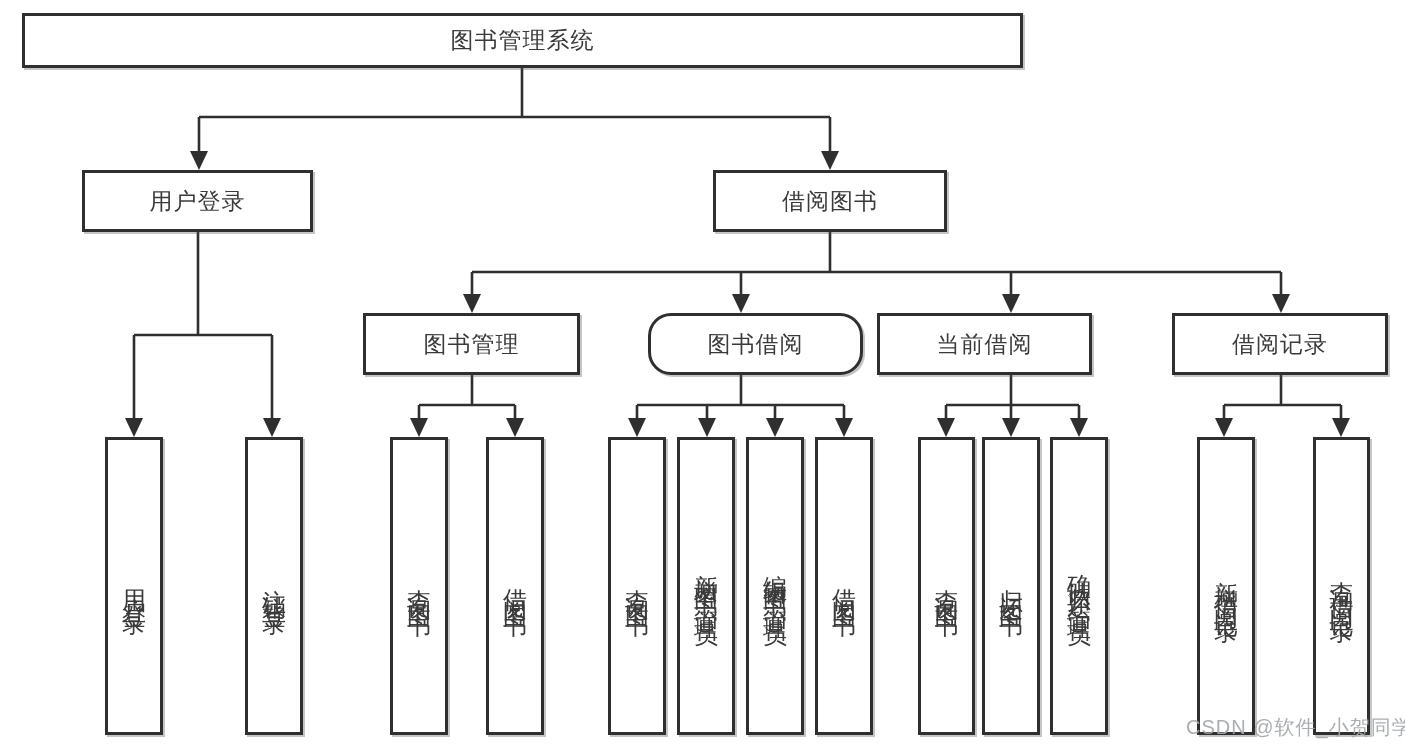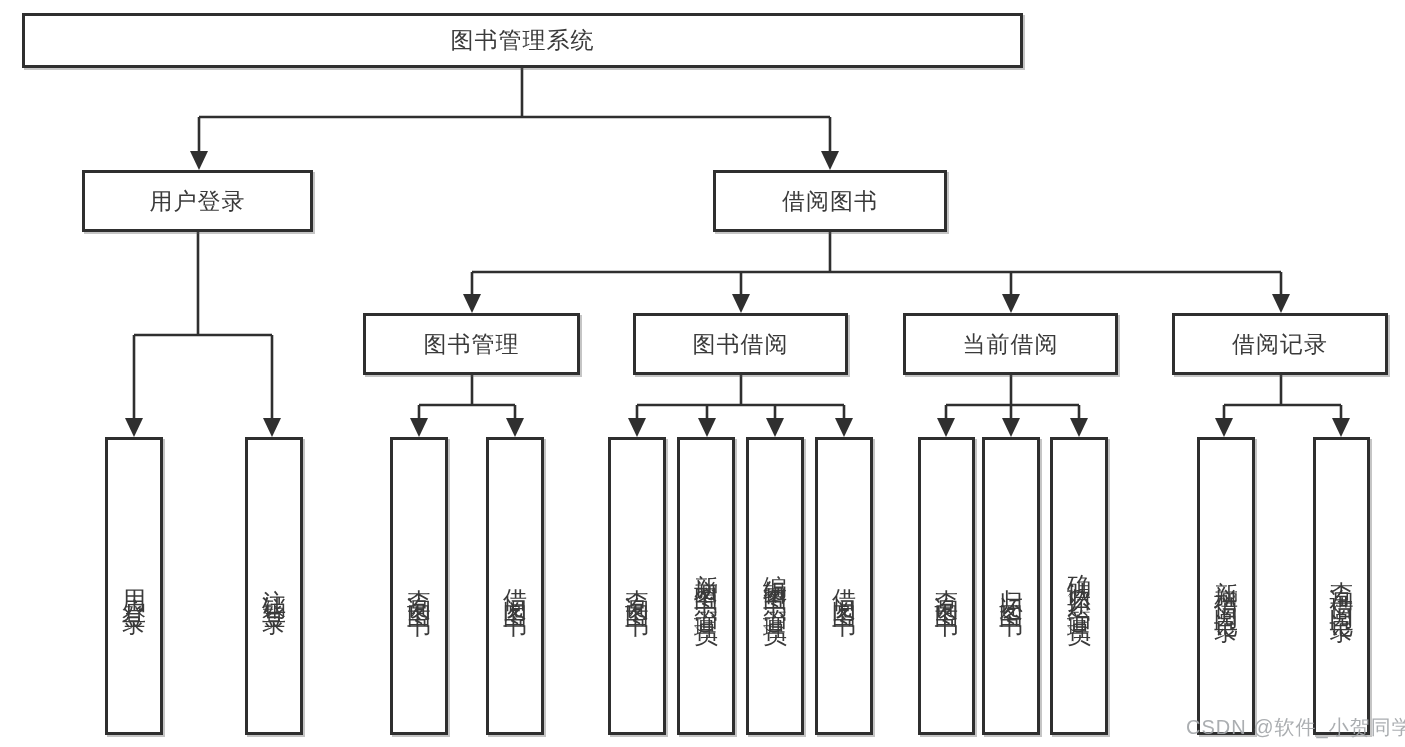--- a/index.html
+++ b/index.html
@@ -46,22 +46,22 @@
     color: #3a3a3a;
     white-space: nowrap;
   }
 
   
   .n-root        { left: 22px;   top: 13px;  width: 1001px; height: 55px; }
   .n-user-login  { left: 82px;   top: 170px; width: 231px;  height: 62px; }
   .n-book-mgmt   { left: 713px;  top: 170px; width: 234px;  height: 62px; }
 
   .n-new-rec     { left: 363px;  top: 313px; width: 217px;  height: 62px; }
-  .n-book-borrow { left: 633px;  top: 313px; width: 215px;  height: 62px; }
-  .n-cur-borrow  { left: 903px;  top: 313px; width: 215px;  height: 62px; }
+  .n-book-borrow { left: 648px;  top: 313px; width: 215px;  height: 62px; border-radius: 23px; }
+  .n-cur-borrow  { left: 877px;  top: 313px; width: 215px;  height: 62px; }
   .n-borrow-rec  { left: 1172px; top: 313px; width: 216px;  height: 62px; }
 
   .leaf { top: 437px; width: 58px; height: 298px; }
   .l-1  { left: 105px; }
   .l-2  { left: 245px; }
   .l-3  { left: 390px; }
   .l-4  { left: 486px; }
   .l-5  { left: 608px; }
   .l-6  { left: 677px; }
   .l-7  { left: 746px; }

